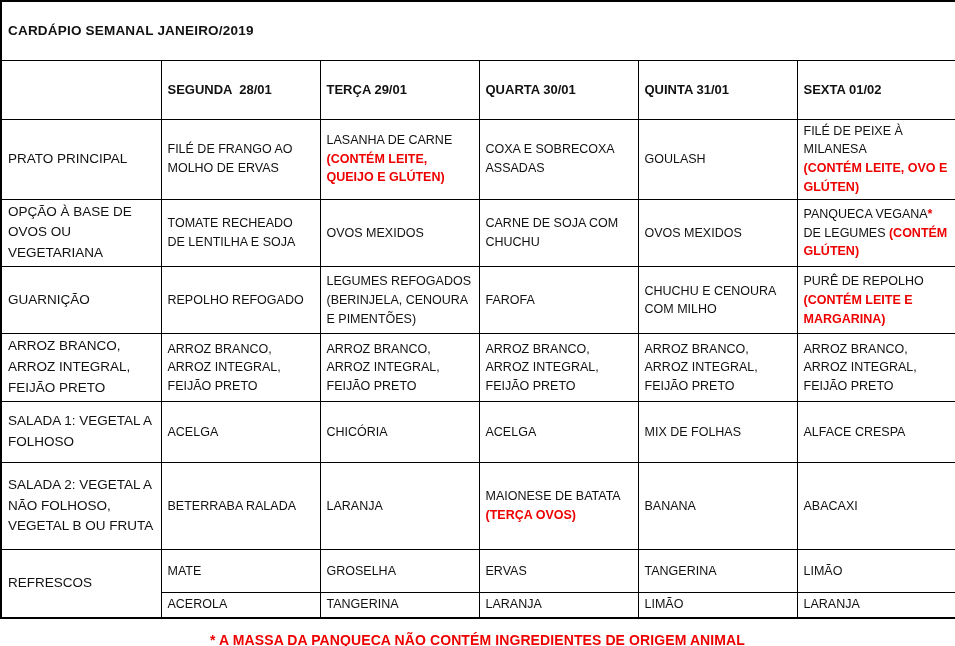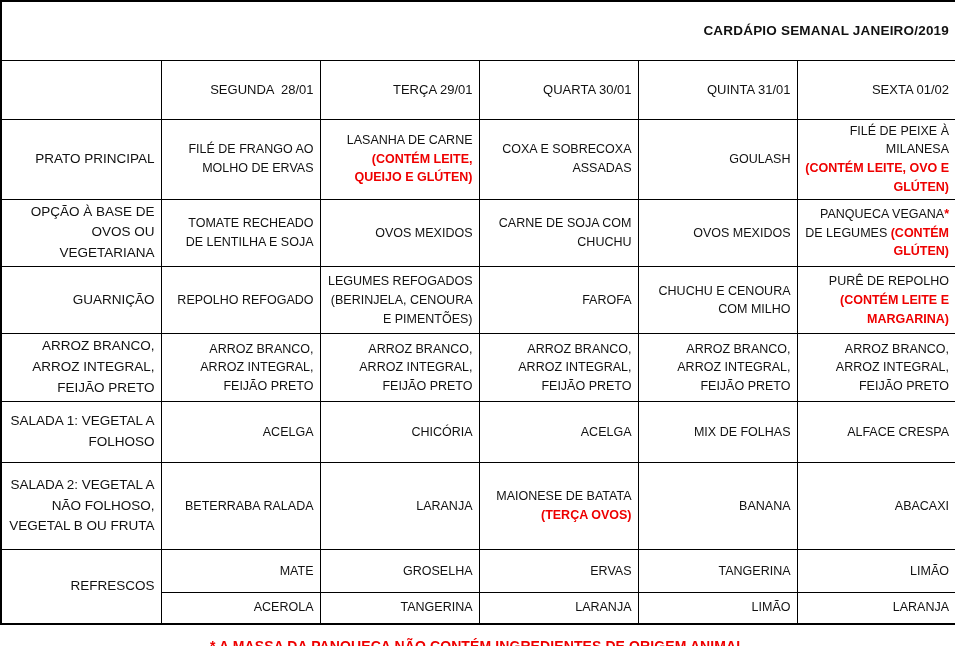--- a/index.html
+++ b/index.html
@@ -9,30 +9,30 @@
     font-family:"Liberation Sans", sans-serif;
     width:955px; height:646px; overflow:hidden;
   }
   .sheet { width:955px; height:646px; background:#fff; }
   table.menu {
     border-collapse:collapse; width:955px; table-layout:fixed;
     border:2px solid var(--line);
   }
   td, th {
     border:1.5px solid var(--line);
-    text-align:right; vertical-align:middle;
+    text-align:left; vertical-align:middle;
     padding:2px 6px;
     font-size:12.5px; line-height:1.5;
     font-weight:normal;
     overflow:hidden;
   }
   tr.r-title td {
     font-weight:bold; font-size:13.5px; letter-spacing:.2px;
   }
-  th.day { font-weight:normal; font-size:13px; white-space:pre-wrap; }
+  th.day { font-weight:bold; font-size:13px; white-space:pre-wrap; }
   td.rowlabel { font-weight:normal; font-size:13.5px; line-height:1.55; }
   .warn { display:block; color:var(--warning_red); font-weight:bold; }
   .warn-inline { color:var(--warning_red); font-weight:bold; }
   .footnote {
     height:43px; display:flex; align-items:center; justify-content:center;
     color:var(--warning_red); font-weight:bold; font-size:14px;
     letter-spacing:.1px;
   }
 </style>
 </head>
@@ -131,21 +131,21 @@
 
     <tr style="height:43px">
       <td class="rowlabel" rowspan="2">REFRESCOS</td>
       <td><span>MATE</span></td>
       <td><span>GROSELHA</span></td>
       <td><span>ERVAS</span></td>
       <td><span>TANGERINA</span></td>
       <td><span>LIMÃO</span></td>
     </tr>
 
-    <tr style="height:31px">
+    <tr style="height:25px">
       <td><span>ACEROLA</span></td>
       <td><span>TANGERINA</span></td>
       <td><span>LARANJA</span></td>
       <td><span>LIMÃO</span></td>
       <td><span>LARANJA</span></td>
     </tr>
   </tbody>
     </table>
 
   <div class="footnote">* A MASSA DA PANQUECA NÃO CONTÉM INGREDIENTES DE ORIGEM ANIMAL</div>

